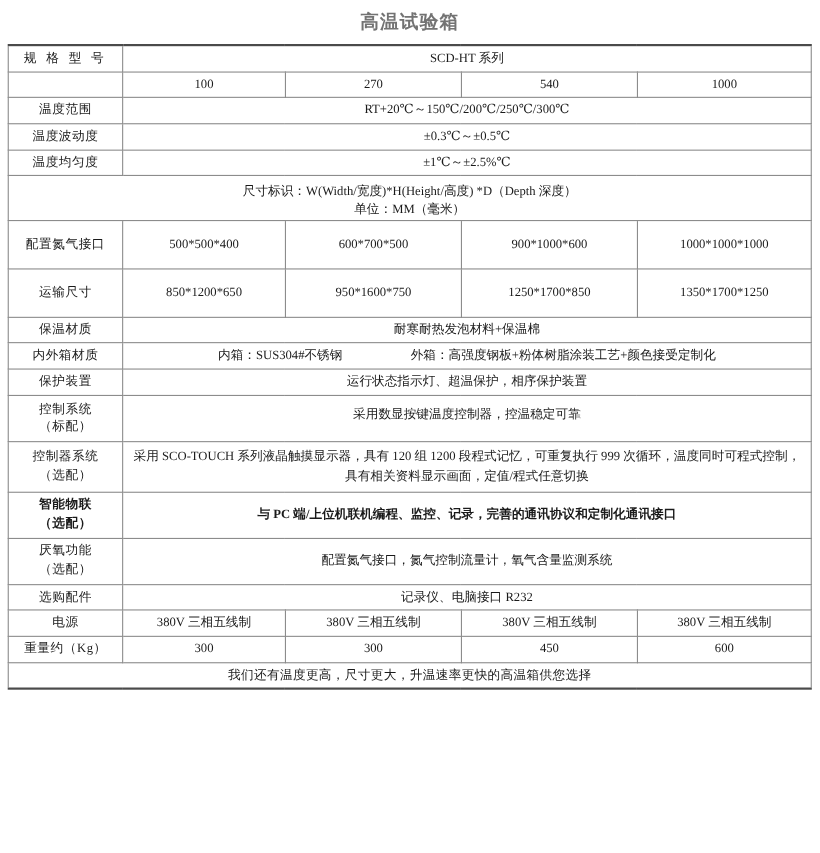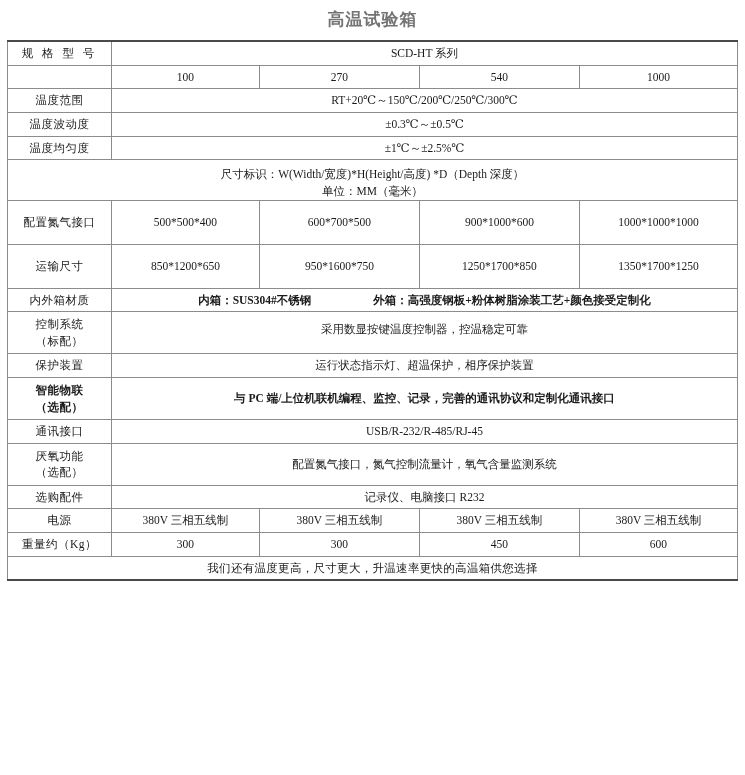--- a/index.html
+++ b/index.html
@@ -63,21 +63,21 @@
   td.val { font-size: 11.5px; }
   td.full-left {
     text-align: left;
     padding-left: 7px;
     font-size: 12px;
     letter-spacing: 0.3px;
   }
   td.empty { }
   .dim-cell { vertical-align: middle; }
   .two-line { line-height: 1.7; }
-  .inout { display: flex; justify-content: center; gap: 62px; font-weight: bold; }
+  .inout { display: flex; justify-content: center; gap: 62px; }
   .inout span { white-space: nowrap; }
   .tall-label { line-height: 1.75; }
 </style>
 </head>
 <body>
 
 <div id="page">
 
   <div id="page-title">高温试验箱</div>
 
@@ -136,57 +136,64 @@
       </tr>
 
       <tr style="height:44px;">
         <td class="label top-align">运输尺寸</td>
         <td class="val dim-cell">850*1200*650</td>
         <td class="val dim-cell">950*1600*750</td>
         <td class="val dim-cell">1250*1700*850</td>
         <td class="val dim-cell">1350*1700*1250</td>
       </tr>
 
+      <tr>
+        <td class="label">保温材质</td>
+        <td class="val" colspan="4">耐寒耐热发泡材料+保温棉</td>
+      </tr>
 
       <tr>
         <td class="label">内外箱材质</td>
         <td class="val" colspan="4">
           <div class="inout">
             <span>内箱：SUS304#不锈钢</span>
             <span>外箱：高强度钢板+粉体树脂涂装工艺+颜色接受定制化</span>
           </div>
         </td>
       </tr>
 
+      <tr>
+        <td class="label">保护装置</td>
+        <td class="val" colspan="4">运行状态指示灯、超温保护，相序保护装置</td>
+      </tr>
+
       <tr style="height:42px;">
         <td class="label tall-label">
           <div>控制系统</div>
           <div>（标配）</div>
         </td>
         <td class="val" colspan="4" style="vertical-align:top;padding-top:9px;">采用数显按键温度控制器，控温稳定可靠</td>
       </tr>
 
-      <tr>
-        <td class="label">保护装置</td>
-        <td class="val" colspan="4">运行状态指示灯、超温保护，相序保护装置</td>
-      </tr>
-
+      <tr style="height:44px;">
+        <td class="label tall-label">
+          <div>控制器系统</div>
+          <div>（选配）</div>
+        </td>
+        <td class="val" colspan="4" style="line-height:1.6;padding:4px 6px;">采用 SCO-TOUCH 系列液晶触摸显示器，具有 120 组 1200 段程式记忆，可重复执行 999 次循环，温度同时可程式控制，具有相关资料显示画面，定值/程式任意切换</td>
+      </tr>
 
       <tr style="height:42px;font-weight:bold;">
         <td class="label tall-label">
           <div>智能物联</div>
           <div>（选配）</div>
         </td>
         <td class="val" colspan="4">与 PC 端/上位机联机编程、监控、记录，完善的通讯协议和定制化通讯接口</td>
       </tr>
 
-      <tr>
-        <td class="label">通讯接口</td>
-        <td class="val" colspan="4">USB/R-232/R-485/RJ-45</td>
-      </tr>
 
 
       <tr style="height:42px;">
         <td class="label tall-label">
           <div>厌氧功能</div>
           <div>（选配）</div>
         </td>
         <td class="val" colspan="4">配置氮气接口，氮气控制流量计，氧气含量监测系统</td>
       </tr>
 

